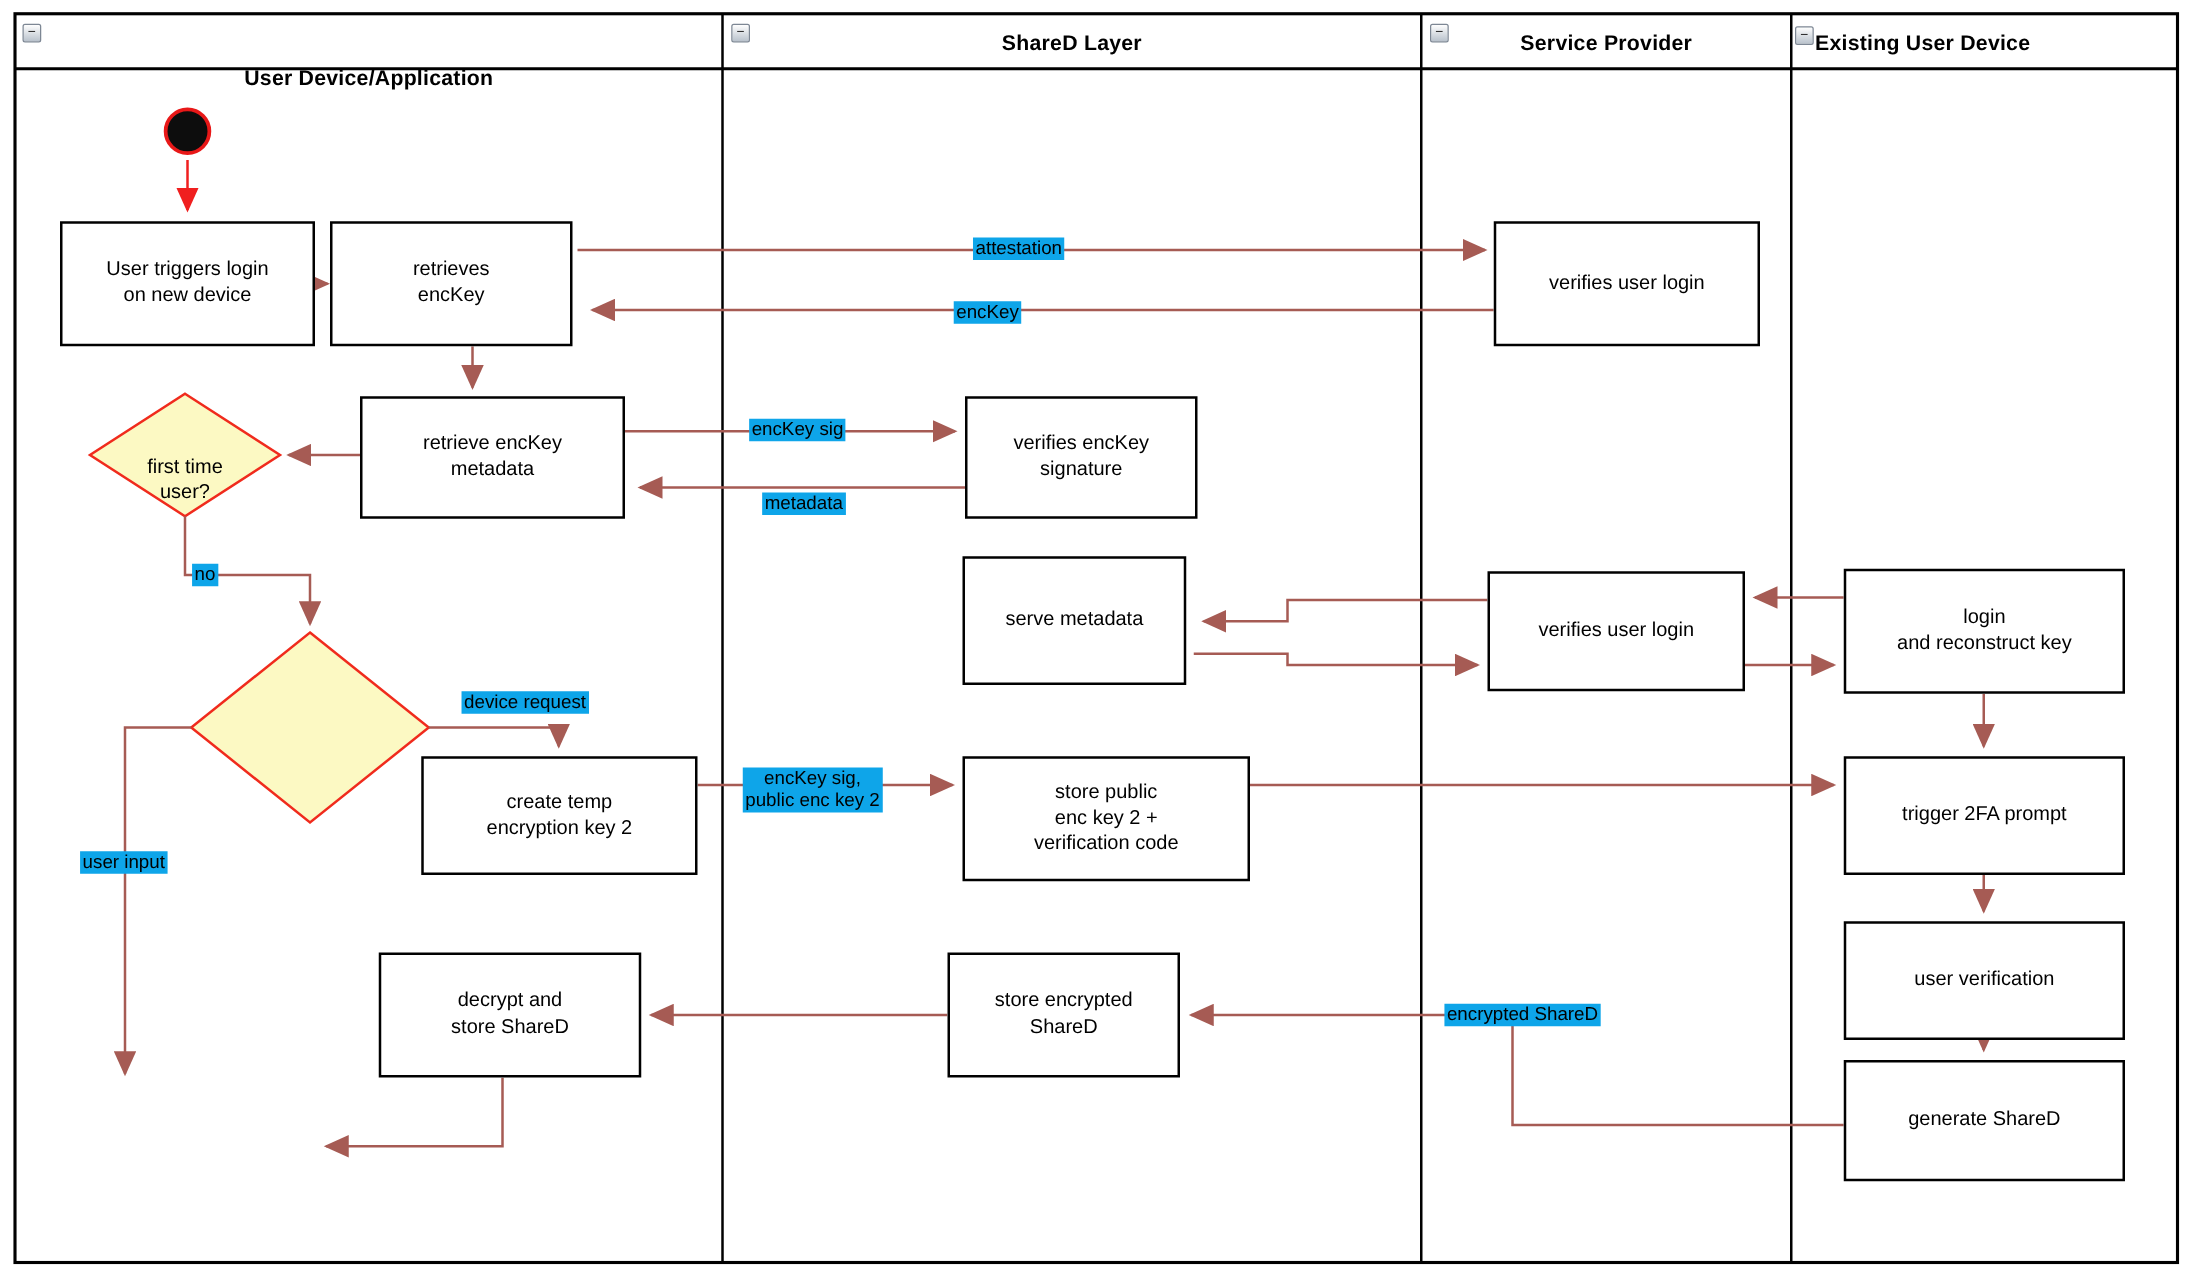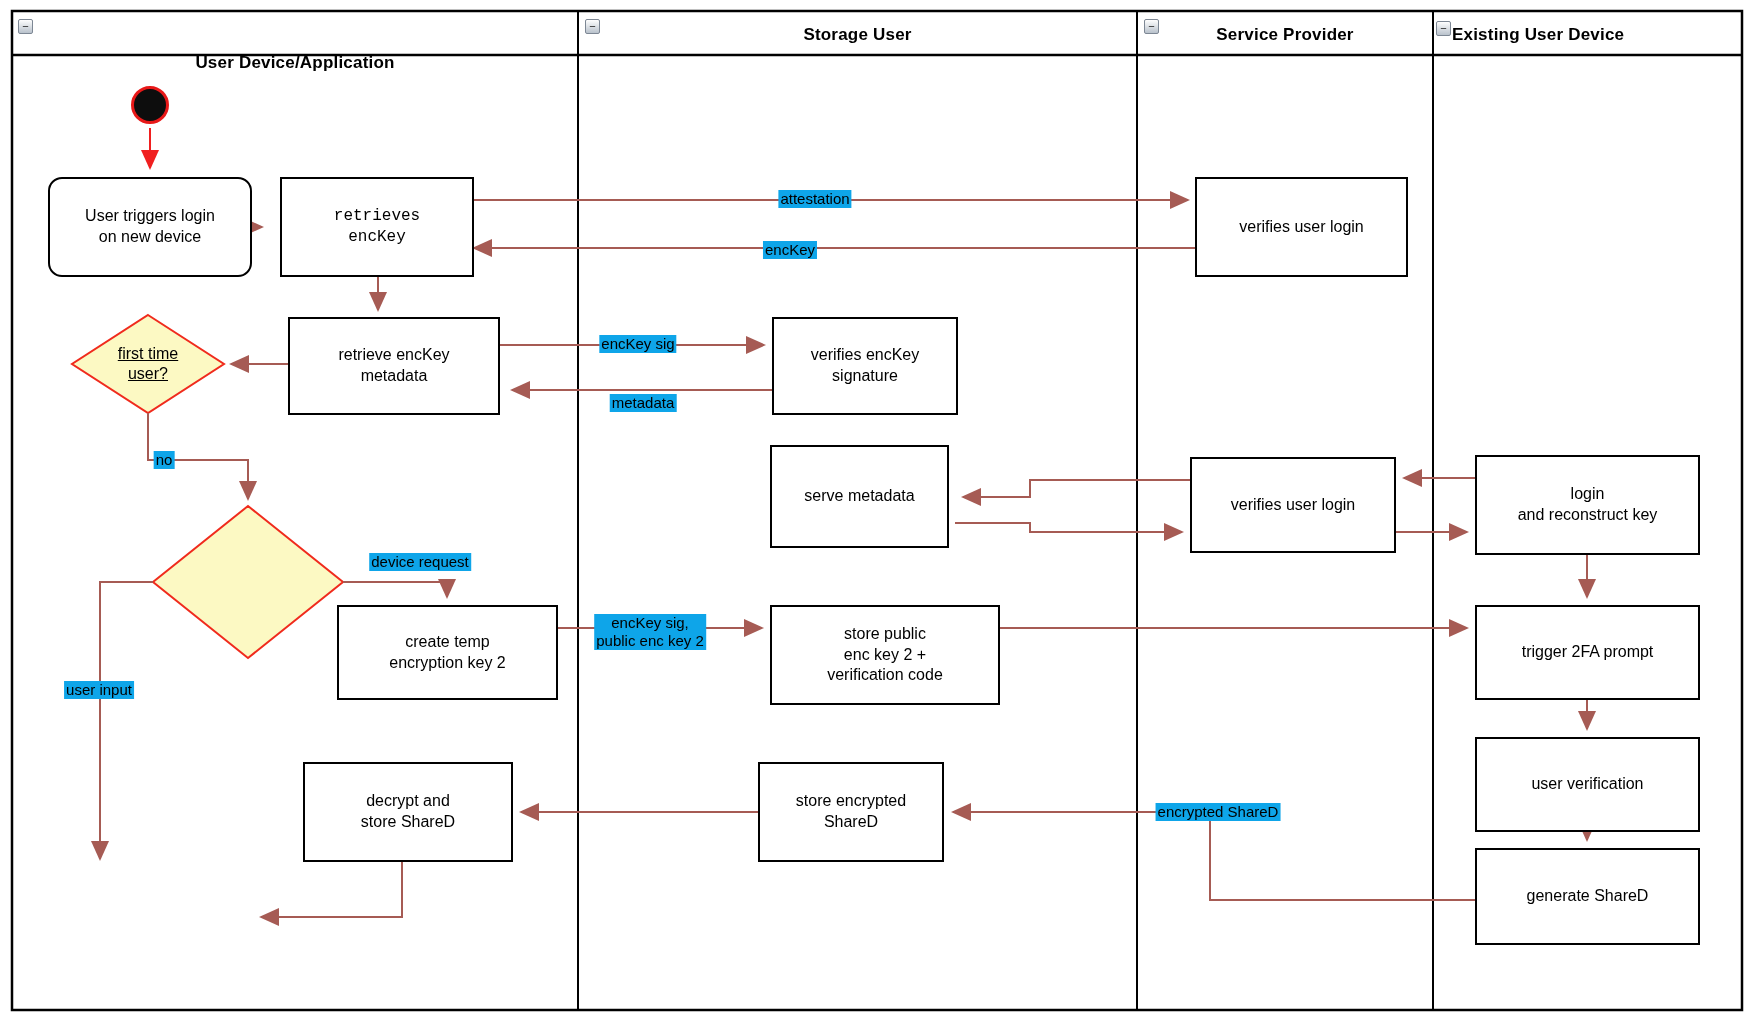--- a/index.html
+++ b/index.html
@@ -73,39 +73,39 @@
       <path d="M1475,900 H1210 V812 H953"></path>
       <path d="M758,812 H521"></path>
       <path d="M402,862 V917 H261"></path>
     </g>
   </svg>
 
   <div class="lane-title" style="left:12px;width:566px;margin-top:28px;">
     <span>User Device/Application</span>
     </div>
   <div class="lane-title" style="left:578px;width:559px;">
-    <span>Storage User</span>
+    <span>ShareD Layer</span>
     </div>
   <div class="lane-title left" style="left:1452px;width:288px;">
     <span>Existing User Device</span>
     </div>
   <div class="lane-title" style="left:1137px;width:296px;">
     <span>Service Provider</span>
     </div>
 
   <div class="collapse" style="left:18px;top:19px;">−</div>
   <div class="collapse" style="left:585px;top:19px;">−</div>
   <div class="collapse" style="left:1144px;top:19px;">−</div>
   <div class="collapse" style="left:1436px;top:21px;">−</div>
 
   <div class="start" style="left:131px;top:86px;"></div>
 
-  <div class="node" style="left:48px;top:177px;width:204px;height:100px;border-radius:14px;">User triggers login
+  <div class="node" style="left:48px;top:177px;width:204px;height:100px;">User triggers login
 on new device</div>
-  <div class="node" style="left:280px;top:177px;width:194px;height:100px;font-family:Liberation Mono, monospace;">retrieves
+  <div class="node" style="left:264px;top:177px;width:194px;height:100px;">retrieves
 encKey</div>
   <div class="node" style="left:1195px;top:177px;width:213px;height:100px;">verifies user login</div>
   <div class="node" style="left:288px;top:317px;width:212px;height:98px;">retrieve encKey
 metadata</div>
   <div class="node" style="left:772px;top:317px;width:186px;height:98px;">verifies encKey
 signature</div>
   <div class="node" style="left:770px;top:445px;width:179px;height:103px;">serve metadata</div>
   <div class="node" style="left:1190px;top:457px;width:206px;height:96px;">verifies user login</div>
   <div class="node" style="left:1475px;top:455px;width:225px;height:100px;">login
 and reconstruct key</div>
@@ -115,21 +115,21 @@
 enc key 2 +
 verification code</div>
   <div class="node" style="left:1475px;top:605px;width:225px;height:95px;">trigger 2FA prompt</div>
   <div class="node" style="left:1475px;top:737px;width:225px;height:95px;">user verification</div>
   <div class="node" style="left:1475px;top:848px;width:225px;height:97px;">generate ShareD</div>
   <div class="node" style="left:758px;top:762px;width:186px;height:100px;">store encrypted
 ShareD</div>
   <div class="node" style="left:303px;top:762px;width:210px;height:100px;">decrypt and
 store ShareD</div>
 
-  <div class="decision-label" style="left:148px;top:364px;width:140px;height:60px;text-decoration:underline;">first time
+  <div class="decision-label" style="left:148px;top:384px;width:140px;height:60px;">first time
 user?</div>
 
   <div class="elabel" style="left:815px;top:199px;">attestation</div>
   <div class="elabel" style="left:790px;top:250px;">encKey</div>
   <div class="elabel" style="left:638px;top:344px;">encKey sig</div>
   <div class="elabel" style="left:643px;top:403px;">metadata</div>
   <div class="elabel" style="left:164px;top:460px;">no</div>
   <div class="elabel" style="left:420px;top:562px;">device request</div>
   <div class="elabel" style="left:99px;top:690px;">user input</div>
   <div class="elabel" style="left:650px;top:632px;">encKey sig,

